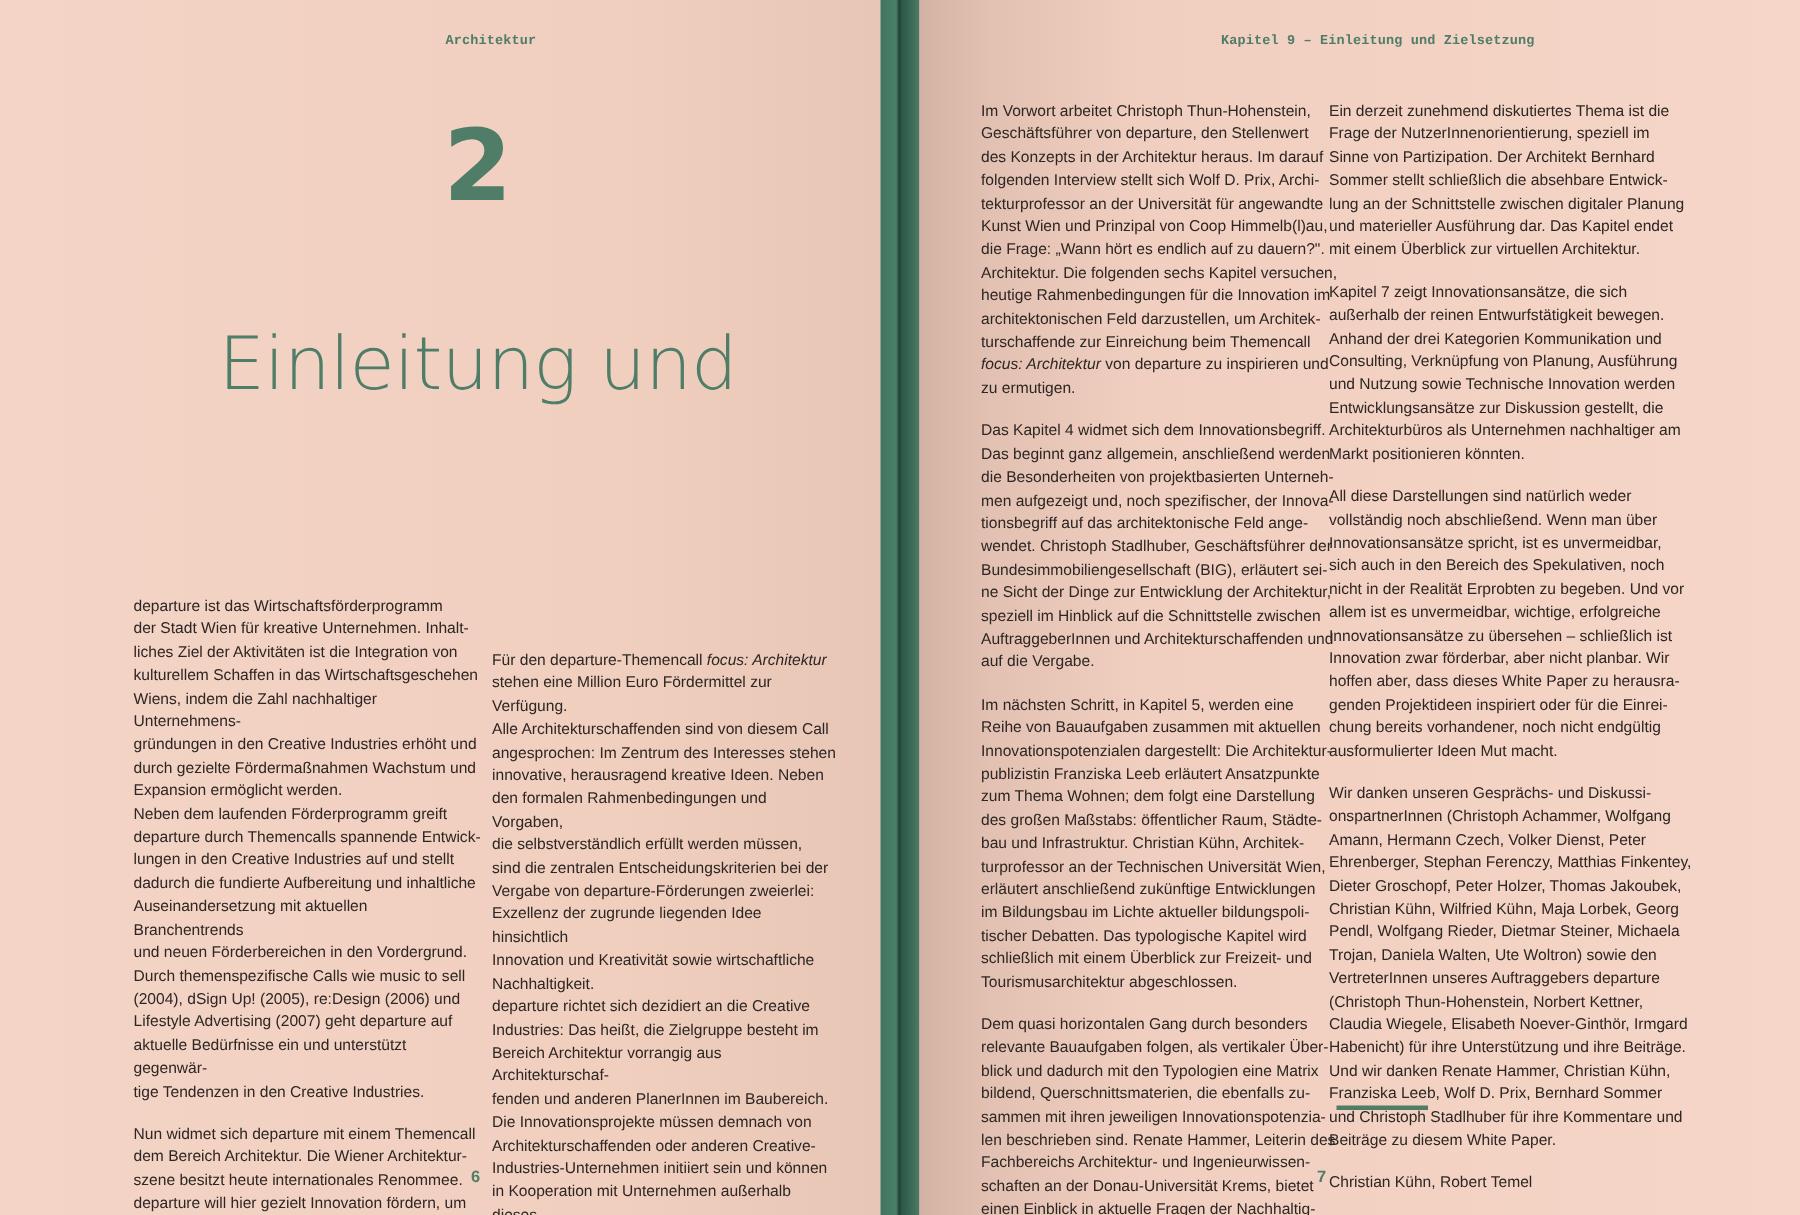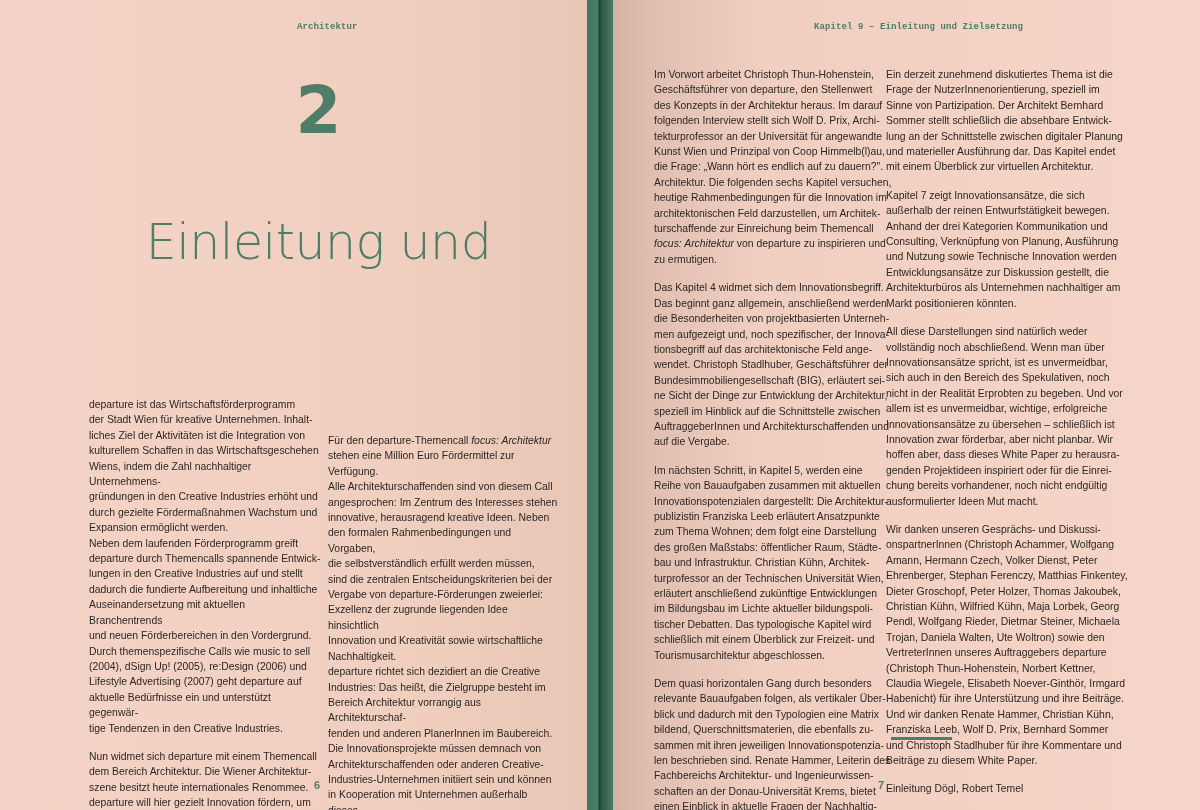--- a/index.html
+++ b/index.html
@@ -228,20 +228,20 @@
 Pendl, Wolfgang Rieder, Dietmar Steiner, Michaela
 Trojan, Daniela Walten, Ute Woltron) sowie den
 VertreterInnen unseres Auftraggebers departure
 (Christoph Thun-Hohenstein, Norbert Kettner,
 Claudia Wiegele, Elisabeth Noever-Ginthör, Irmgard
 Habenicht) für ihre Unterstützung und ihre Beiträge.
 Und wir danken Renate Hammer, Christian Kühn,
 Franziska Leeb, Wolf D. Prix, Bernhard Sommer
 und Christoph Stadlhuber für ihre Kommentare und
 Beiträge zu diesem White Paper.</p>
-    <p class="gap">Einleitung Dögl, Robert Temel</p>
+    <p class="gap">Christian Kühn, Robert Temel</p>
   </div>
 
   <div class="signature-rule"></div>
 
   <div class="folio folio-right">7</div>
 
 </div>
 
 </body></html>

